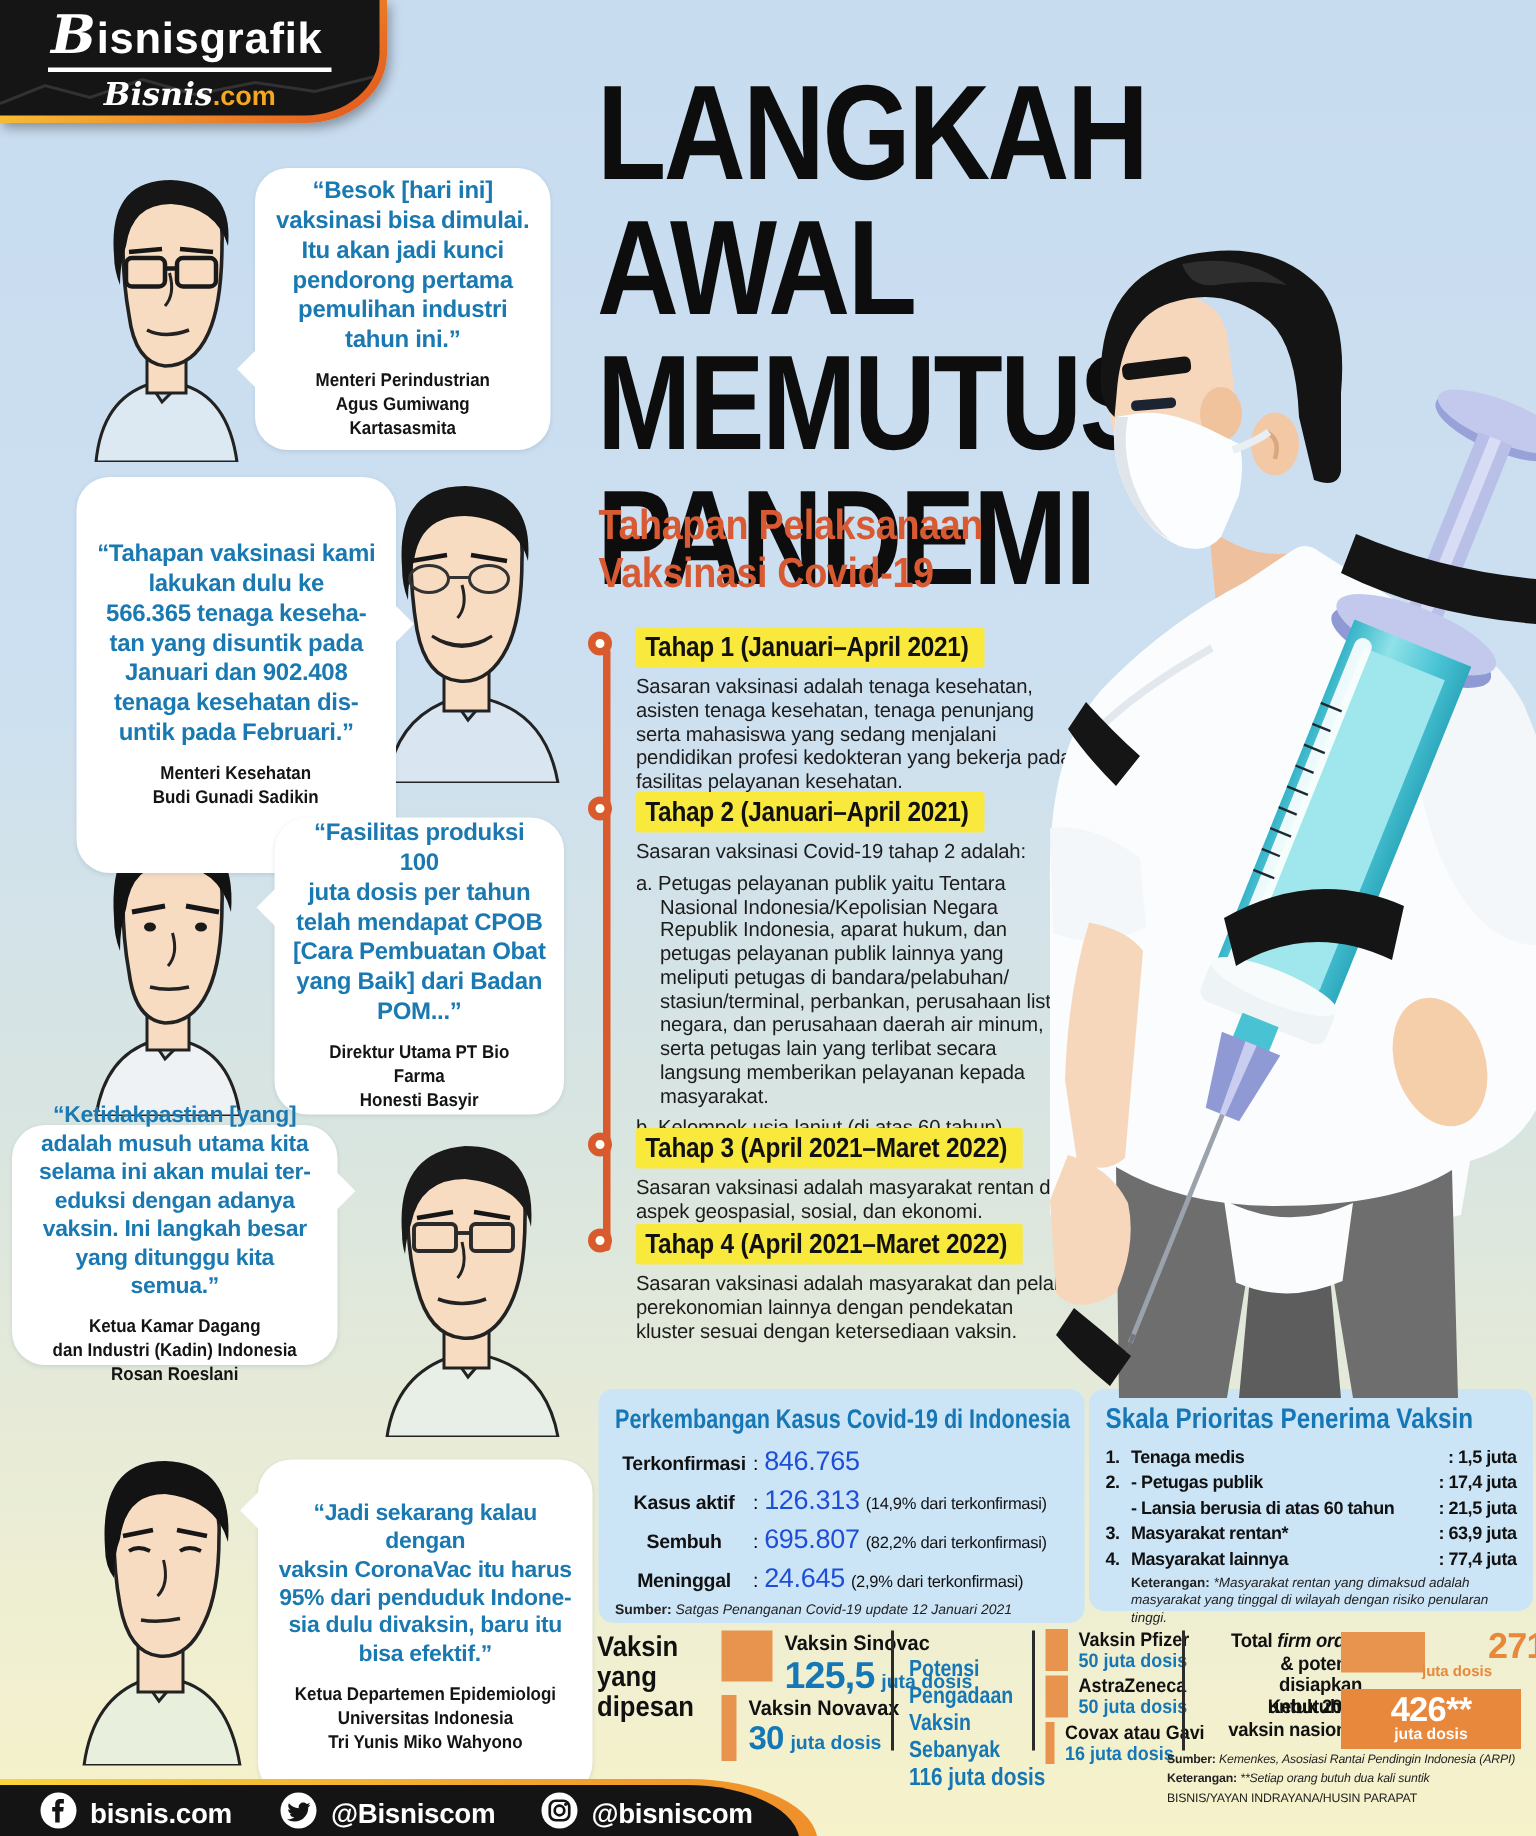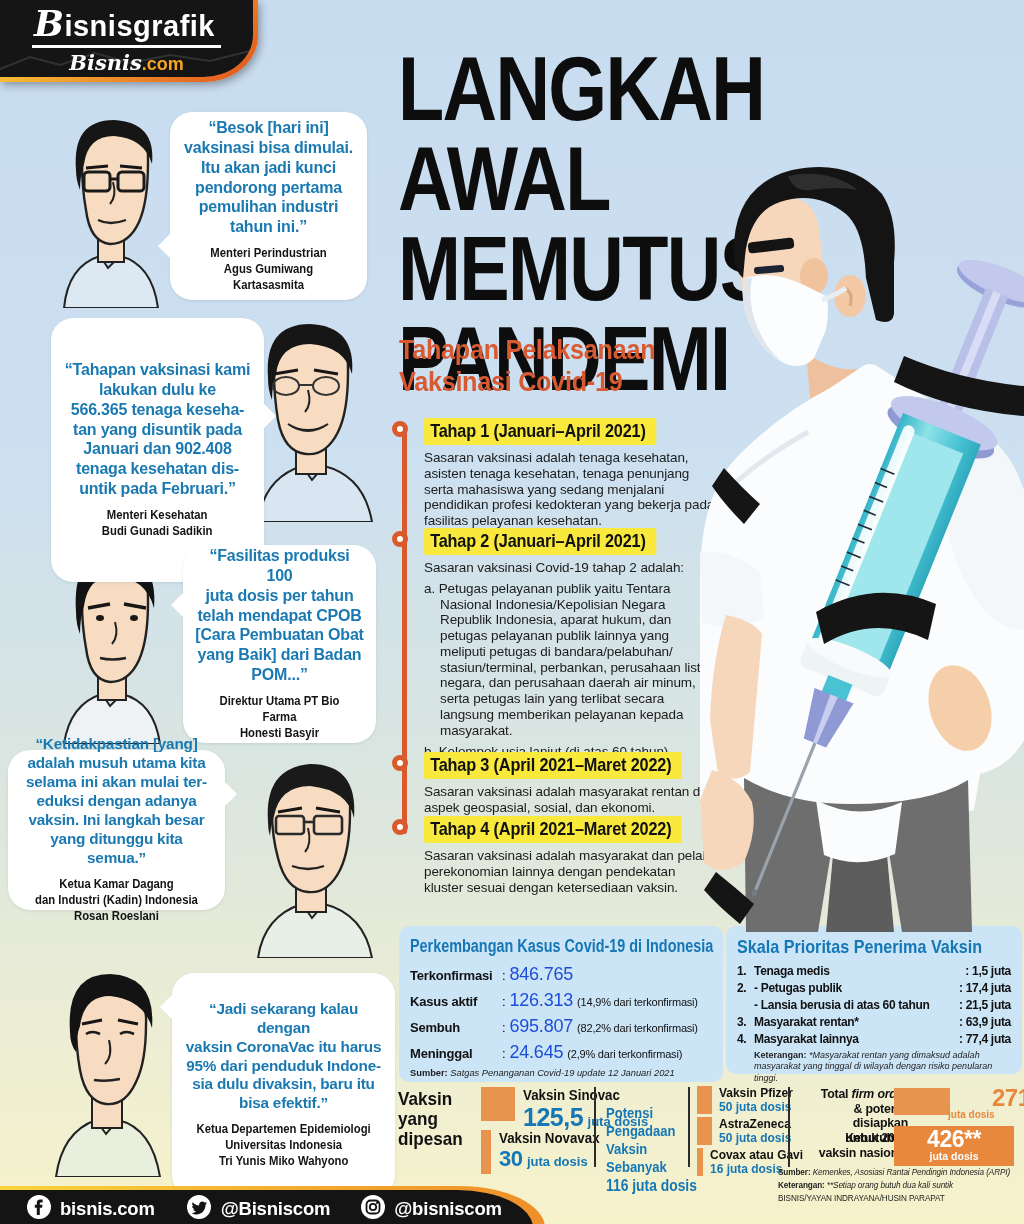--- a/index.html
+++ b/index.html
@@ -44,21 +44,21 @@
     transform:scaleX(.88); transform-origin:left center; white-space:nowrap; border-radius:2px; }
   .stage-body { margin-top:5px; font-size:13.5px; line-height:1.17; color:#1c1c1c; letter-spacing:-.1px; }
   .stage-item { padding-left:16px; text-indent:-16px; margin-top:5px; }
 
   
   .panel { position:absolute; background:#cbe4f6; border-radius:10px; padding:10px 11px; }
   .panel-title { color:#1577b5; font-weight:bold; white-space:nowrap; transform-origin:left top; }
   .cases { left:399px; top:926px; width:324px; height:156px; }
   .cases .panel-title { font-size:18px; transform:scaleX(.8); }
   .cases-rows { margin-top:7px; }
-  .cases-row { display:flex; align-items:baseline; margin-bottom:5px; letter-spacing:-.2px; }
+  .cases-row { display:flex; align-items:baseline; margin-bottom:5px; letter-spacing:-.2px;text-align:center; }
   .cases-label { width:92px; font-size:13px; color:#111; font-weight:600; flex:none; }
   .cases-colon { font-size:13px; margin-right:4px; }
   .cases-value { font-weight:normal; font-size:18px; color:#1d4ed8; }
   .cases-note { font-size:11px; color:#111; margin-left:4px; white-space:nowrap; }
   .panel-source { font-size:9.3px; color:#222; margin-top:5px; }
   .panel-source b { font-weight:bold; }
   .panel-source i { font-style:italic; }
 
   .priority { left:726px; top:926px; width:296px; height:148px; }
   .priority .panel-title { font-size:19px; transform:scaleX(.85); }

